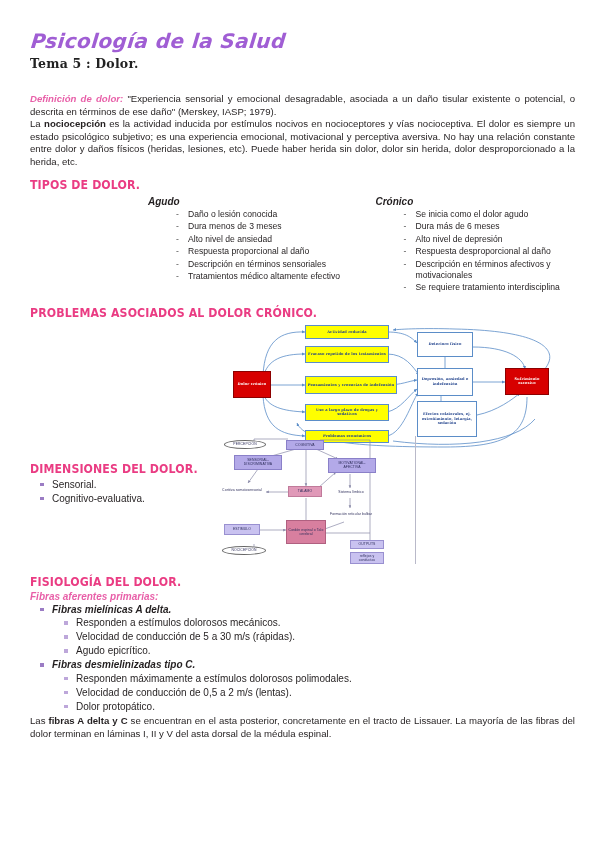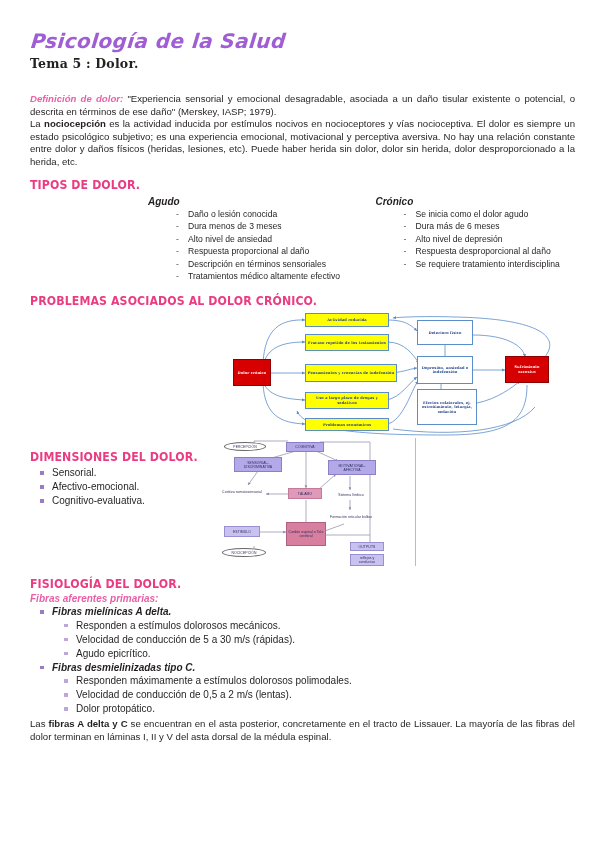--- a/index.html
+++ b/index.html
@@ -242,20 +242,21 @@
           <li>Tratamientos médico altamente efectivo</li>
         </ul>
       </div>
       <div class="types-col">
         <div class="col-title">Crónico</div>
         <ul>
           <li>Se inicia como el dolor agudo</li>
           <li>Dura más de 6 meses</li>
           <li>Alto nivel de depresión</li>
           <li>Respuesta desproporcional al daño</li>
+          <li>Descripción en términos afectivos y motivacionales</li>
           <li>Se requiere tratamiento interdisciplina</li>
         </ul>
       </div>
     </div>
 
     <div class="section-head" style="margin-top:12px;">PROBLEMAS ASOCIADOS AL DOLOR CRÓNICO.</div>
 
     <div class="fig1">
       <svg width="390" height="130" viewBox="0 0 390 130">
         <defs>
@@ -303,21 +304,20 @@
       <div class="nodebox n-yellow" style="left:100px; top:107px; width:84px; height:13px;">Problemas económicos</div>
       <div class="nodebox n-white" style="left:212px; top:9px;   width:56px; height:25px;">Deterioro físico</div>
       <div class="nodebox n-white" style="left:212px; top:45px;  width:56px; height:28px;">Depresión, ansiedad e indefensión</div>
       <div class="nodebox n-white" style="left:212px; top:78px;  width:60px; height:36px;">Efectos colaterales, ej. estreñimiento, letargia, sedación</div>
       <div class="nodebox n-red" style="left:300px; top:45px;  width:44px; height:27px;">Sufrimiento excesivo</div>
     </div>
 
     <div class="section-head" style="margin-top:10px;">DIMENSIONES DEL DOLOR.</div>
     <ul class="sqlist">
       <li>Sensorial.</li>
-      <li>Afectivo-emocional.</li>
       <li>Cognitivo-evaluativa.</li>
     </ul>
 
     <div class="fig2">
       <div class="fig2-frame"></div>
       <svg width="205" height="128" viewBox="0 0 205 128">
         <defs>
           <marker id="ah2" markerWidth="5" markerHeight="5" refX="4" refY="2" orient="auto">
             <path d="M0,0 L4,2 L0,4 z" fill="#8a8aa8"></path>
           </marker>

